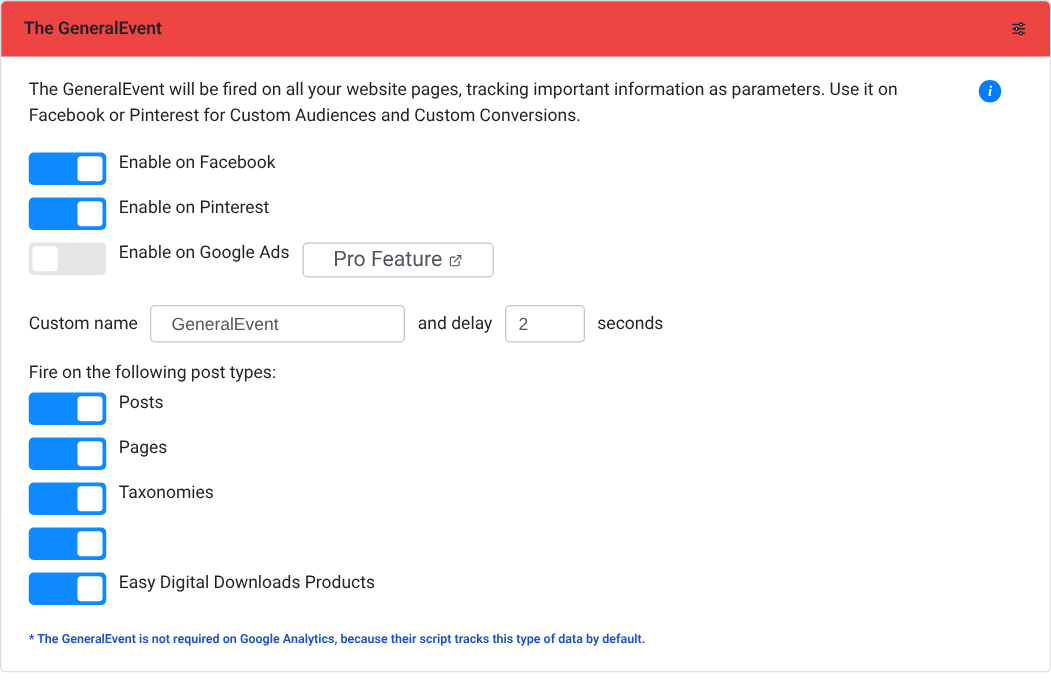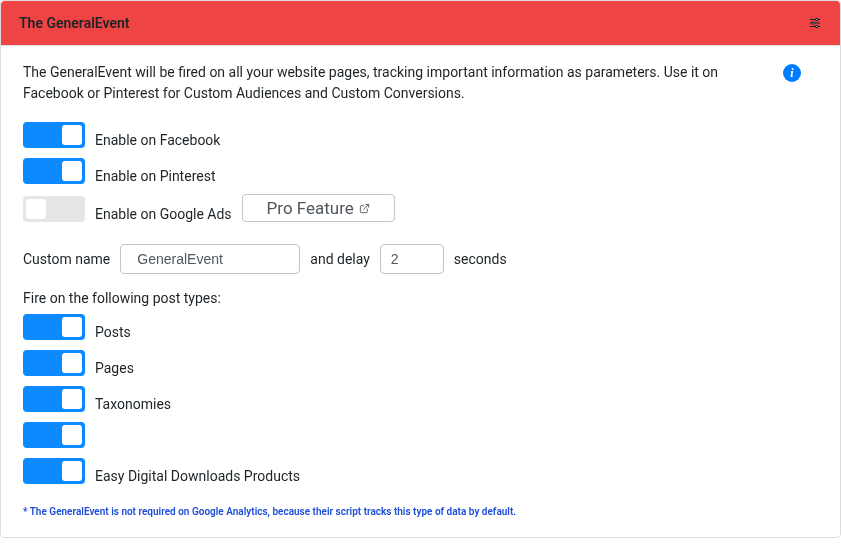--- a/index.html
+++ b/index.html
@@ -58,21 +58,21 @@
     display: flex;
     align-items: center;
     justify-content: center;
     flex-shrink: 0;
     font-family: Georgia, serif;
     font-style: italic;
     margin-top: 2px;
   }
   .toggle-row {
     display: flex;
-    align-items: flex-end;
+    align-items: flex-start;
     gap: 10px;
     margin-bottom: 10px;
   }
   .toggle {
     width: 62px;
     height: 26px;
     border-radius: 4px;
     position: relative;
     cursor: pointer;
     flex-shrink: 0;
@@ -113,21 +113,21 @@
     font-size: 14px;
   }
   .text-input {
     border: 1px solid #c3c4c7;
     border-radius: 4px;
     padding: 6px 10px;
     font-size: 14px;
     color: #50575e;
     height: 30px;
   }
-  .text-input.name { width: 180px; padding-left: 16px; }
+  .text-input.name { width: 204px; padding-left: 16px; }
   .text-input.delay { width: 64px; }
   .section-label {
     font-size: 14px;
     margin: 0 0 8px 0;
   }
   .footnote {
     font-size: 10px;
     font-weight: 600;
     margin-top: 22px;
     color: #1d4ed8;

